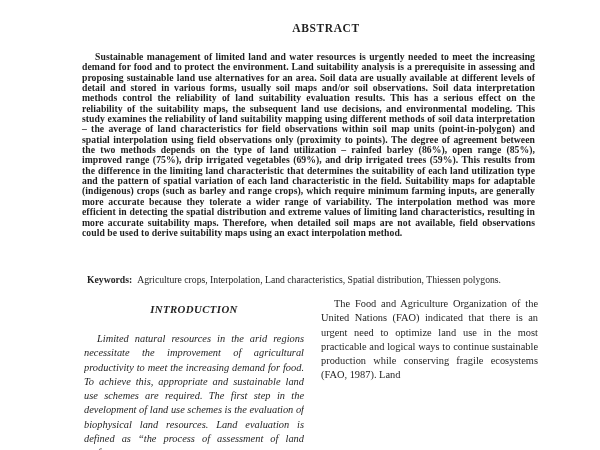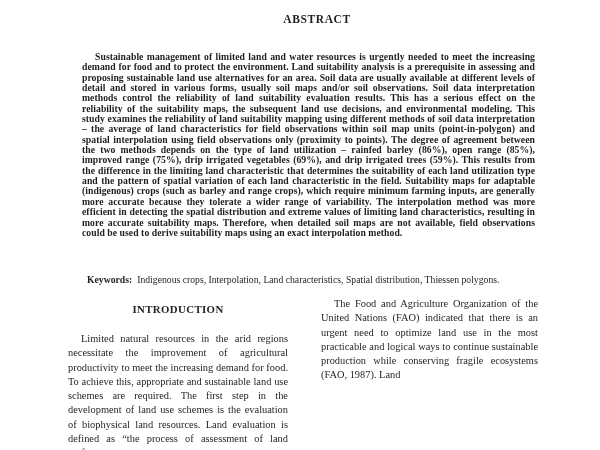--- a/index.html
+++ b/index.html
@@ -15,21 +15,21 @@
     overflow: hidden;
     font-family: "Liberation Serif", "DejaVu Serif", serif;
     color: #1f1f1f;
     filter: blur(0.3px);
   }
   .abstract-heading {
     position: absolute;
     left: 87px;
     top: 9px;
     width: 452px;
-    margin: 4px;
+    margin: 13px;
     text-align: center;
     font-size: 11.5px;
     font-weight: bold;
     letter-spacing: 0.6px;
   }
   .abstract-body {
     position: absolute;
     left: 74px;
     top: 44px;
     width: 453px;
@@ -51,25 +51,26 @@
     line-height: 11.3px;
     text-align: justify;
     text-indent: 13px;
   }
   .keywords .kw-label {
     font-weight: bold;
     margin-right: 5px;
   }
   .col-left {
     position: absolute;
-    left: 68px;
+    left: 84px;
     top: 303px;
     width: 220px;
     height: 147px;
     overflow: hidden;
+    font-style: italic;
   }
   .col-left h2 {
     margin: 0 0 17px 0;
     text-align: center;
     font-size: 10.8px;
     font-weight: bold;
     letter-spacing: 0.4px;
   }
   .col-right {
     position: absolute;
@@ -90,21 +91,21 @@
 </style>
 </head>
 <body>
 
 <div class="page">
 
   <h1 class="abstract-heading">ABSTRACT</h1>
 
   <p class="abstract-body">Sustainable management of limited land and water resources is urgently needed to meet the increasing demand for food and to protect the environment. Land suitability analysis is a prerequisite in assessing and proposing sustainable land use alternatives for an area. Soil data are usually available at different levels of detail and stored in various forms, usually soil maps and/or soil observations. Soil data interpretation methods control the reliability of land suitability evaluation results. This has a serious effect on the reliability of the suitability maps, the subsequent land use decisions, and environmental modeling. This study examines the reliability of land suitability mapping using different methods of soil data interpretation – the average of land characteristics for field observations within soil map units (point-in-polygon) and spatial interpolation using field observations only (proximity to points). The degree of agreement between the two methods depends on the type of land utilization – rainfed barley (86%), open range (85%), improved range (75%), drip irrigated vegetables (69%), and drip irrigated trees (59%). This results from the difference in the limiting land characteristic that determines the suitability of each land utilization type and the pattern of spatial variation of each land characteristic in the field. Suitability maps for adaptable (indigenous) crops (such as barley and range crops), which require minimum farming inputs, are generally more accurate because they tolerate a wider range of variability. The interpolation method was more efficient in detecting the spatial distribution and extreme values of limiting land characteristics, resulting in more accurate suitability maps. Therefore, when detailed soil maps are not available, field observations could be used to derive suitability maps using an exact interpolation method.</p>
 
-  <p class="keywords"><span class="kw-label">Keywords:</span><span>Indigenous crops, Interpolation, Land characteristics, Spatial distribution, Thiessen polygons.</span></p>
+  <p class="keywords"><span class="kw-label">Keywords:</span><span>Agriculture crops, Interpolation, Land characteristics, Spatial distribution, Thiessen polygons.</span></p>
 
   <div class="col-left">
     <h2>INTRODUCTION</h2>
     <p class="body-para indent">Limited natural resources in the arid regions necessitate the improvement of agricultural productivity to meet the increasing demand for food. To achieve this, appropriate and sustainable land use schemes are required. The first step in the development of land use schemes is the evaluation of biophysical land resources. Land evaluation is defined as “the process of assessment of land performance</p>
   </div>
 
   <div class="col-right">
     <p class="body-para indent">The Food and Agriculture Organization of the United Nations (FAO) indicated that there is an urgent need to optimize land use in the most practicable and logical ways to continue sustainable production while conserving fragile ecosystems (FAO, 1987). Land</p>
   </div>
 

